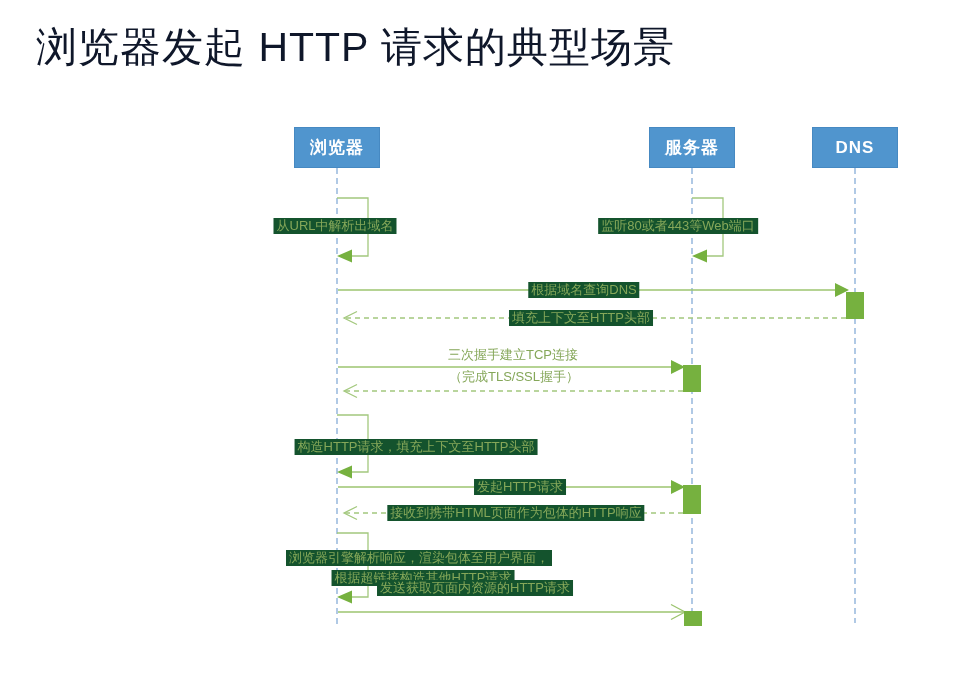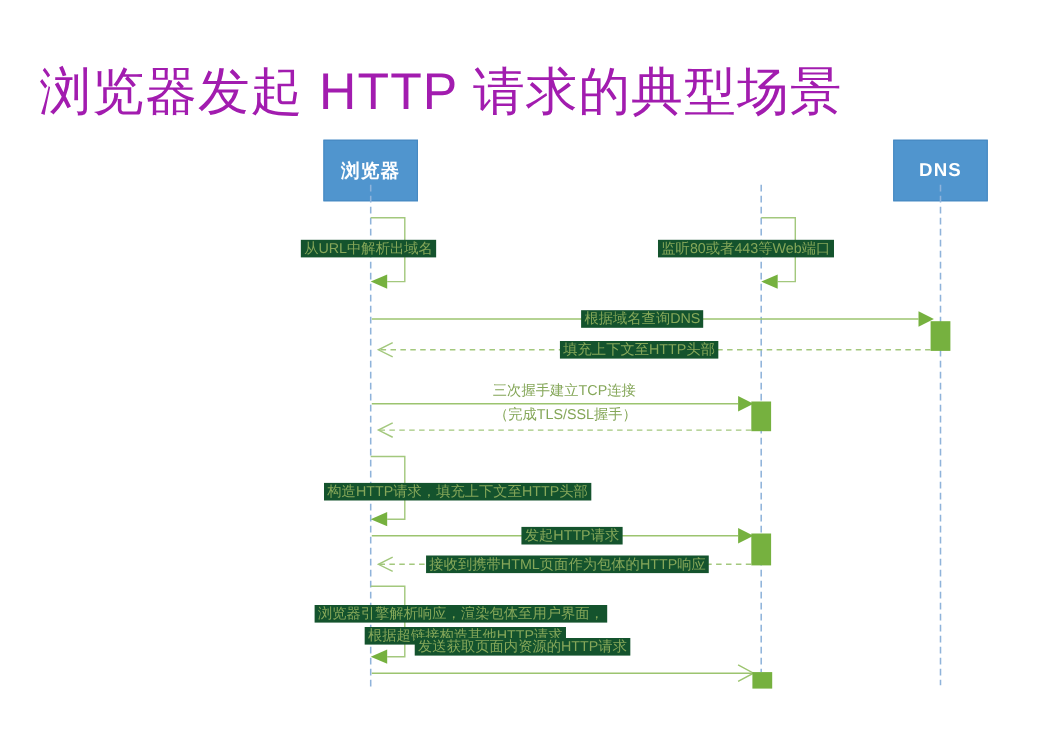--- a/index.html
+++ b/index.html
@@ -4,26 +4,25 @@
 <style>
   html,body{margin:0;padding:0;}
   body{
     width:956px;height:673px;background:#ffffff;overflow:hidden;
     font-family:"Liberation Sans","DejaVu Sans",sans-serif;
     position:relative;
   }
   .stage{position:absolute;left:0;top:0;width:956px;height:673px;}
   .page-title{
     position:absolute;left:36px;top:20px;
-    font-size:47px;font-weight:400;color:#a21caf;letter-spacing:1px;
+    font-size:41px;font-weight:400;color:#0f172a;letter-spacing:1px;
     white-space:nowrap;
-    margin-top:32px;
   }
   .actor-box{
-    position:absolute;top:127px;width:86px;height:56px;
+    position:absolute;top:127px;width:86px;height:41px;
     background:#5095ce;border:1px solid #4689c2;box-sizing:border-box;
     color:#ffffff;font-weight:bold;font-size:17px;
     display:flex;align-items:center;justify-content:center;
     letter-spacing:1px;
   }
   #actor-browser{left:294px;}
   #actor-server{left:649px;}
   #actor-dns{left:812px;}
   svg.diagram{position:absolute;left:0;top:0;z-index:1;}
   .msg{
@@ -36,20 +35,23 @@
 </style>
 </head>
 <body>
 
 <div class="stage">
 
   <div class="page-title">浏览器发起 HTTP 请求的典型场景</div>
 
   <div class="actor-box" id="actor-browser">
     <span>浏览器</span>
+  </div>
+  <div class="actor-box" id="actor-server">
+    <span>服务器</span>
   </div>
   <div class="actor-box" id="actor-dns">
     <span>DNS</span>
   </div>
 
   <svg class="diagram" width="956" height="673" viewBox="0 0 956 673">
 
     <g stroke="#8fb3da" stroke-width="1.4" stroke-dasharray="6,4">
       <line x1="337" y1="168" x2="337" y2="624"></line>
       <line x1="692" y1="168" x2="692" y2="611"></line>

